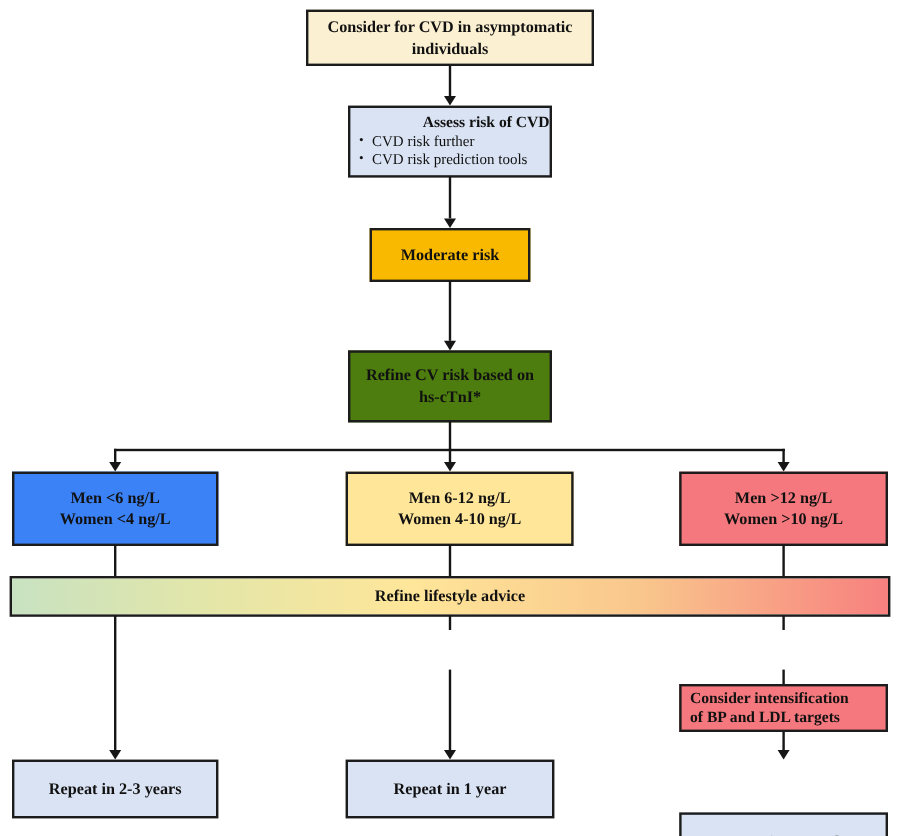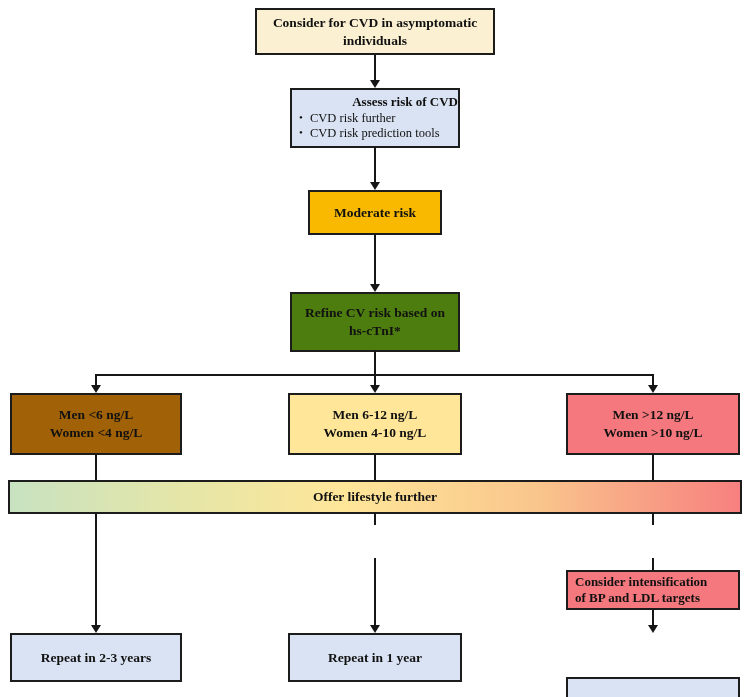--- a/index.html
+++ b/index.html
@@ -28,22 +28,22 @@
   .ln { display: block; }
   
   .screening   { left:255px; top:8px;   width:240px; height:47px; background:#FBF0D2; }
   .assess      { left:290px; top:88px;  width:170px; height:60px; background:#DAE3F3;
                  align-items:stretch; justify-content:center; padding:2px 0; }
   .assess-title{ text-align:right; font-weight:700; font-size:13px; }
   .bullet-row  { display:flex; text-align:left; font-weight:400; font-size:12.5px; line-height:1.25; }
   .bullet-glyph{ width:18px; text-align:center; flex:0 0 18px; font-size:11px; }
   .moderate    { left:308px; top:190px; width:134px; height:45px; background:#F8B900; }
   .refine      { left:290px; top:292px; width:170px; height:60px; background:#4d7c0f; }
-  .lowrisk     { left:10px;  top:393px; width:172px; height:62px; background:#a16207; }
-  .midrisk     { left:288px; top:393px; width:174px; height:62px; background:#FFE699; }
+  .lowrisk     { left:10px;  top:393px; width:172px; height:62px; background:#3b82f6; }
+  .midrisk     { left:288px; top:393px; width:190px; height:62px; background:#FFE699; }
   .highrisk    { left:566px; top:393px; width:174px; height:62px; background:#F4787D; }
   .lifestyle   { left:8px;   top:480px; width:734px; height:34px;
                  background:linear-gradient(to right,#C8E2C1 0%,#E3E6A9 22%,#FFE699 46%,#F9C68C 72%,#F7807F 100%); }
   .investigate { left:284px; top:525px; width:457px; height:34px;
                  background:linear-gradient(to right,#FFE699 0%,#FBCB8D 55%,#F7807F 100%);
                  align-items:flex-start; justify-content:center; text-align:left;
                  padding:1px 4px 1px 8px; font-size:12.5px; line-height:1.26; }
   .investigate .ln { white-space: nowrap; }
   .intensify   { left:566px; top:570px; width:174px; height:40px; background:#F4787D;
                  align-items:flex-start; justify-content:center; text-align:left;
@@ -122,21 +122,21 @@
   <div class="box highrisk">
     <span class="ln">Men &gt;12 ng/L</span>
     <span class="ln">Women &gt;10 ng/L</span>
   </div>
 
   <div class="vline" style="left:95px;  top:454px; height:26px;"></div>
   <div class="vline" style="left:374px; top:454px; height:26px;"></div>
   <div class="vline" style="left:652px; top:454px; height:26px;"></div>
 
   <div class="box lifestyle">
-    <span>Offer lifestyle further</span>
+    <span>Refine lifestyle advice</span>
   </div>
 
   <div class="vline" style="left:95px;  top:513px; height:112px;"></div>
   <div class="arrowhead" style="left:91px; top:625px;"></div>
   <div class="vline" style="left:374px; top:513px; height:12px;"></div>
   <div class="vline" style="left:652px; top:513px; height:12px;"></div>
 
 
   <div class="vline" style="left:374px; top:558px; height:67px;"></div>
   <div class="arrowhead" style="left:370px; top:625px;"></div>

